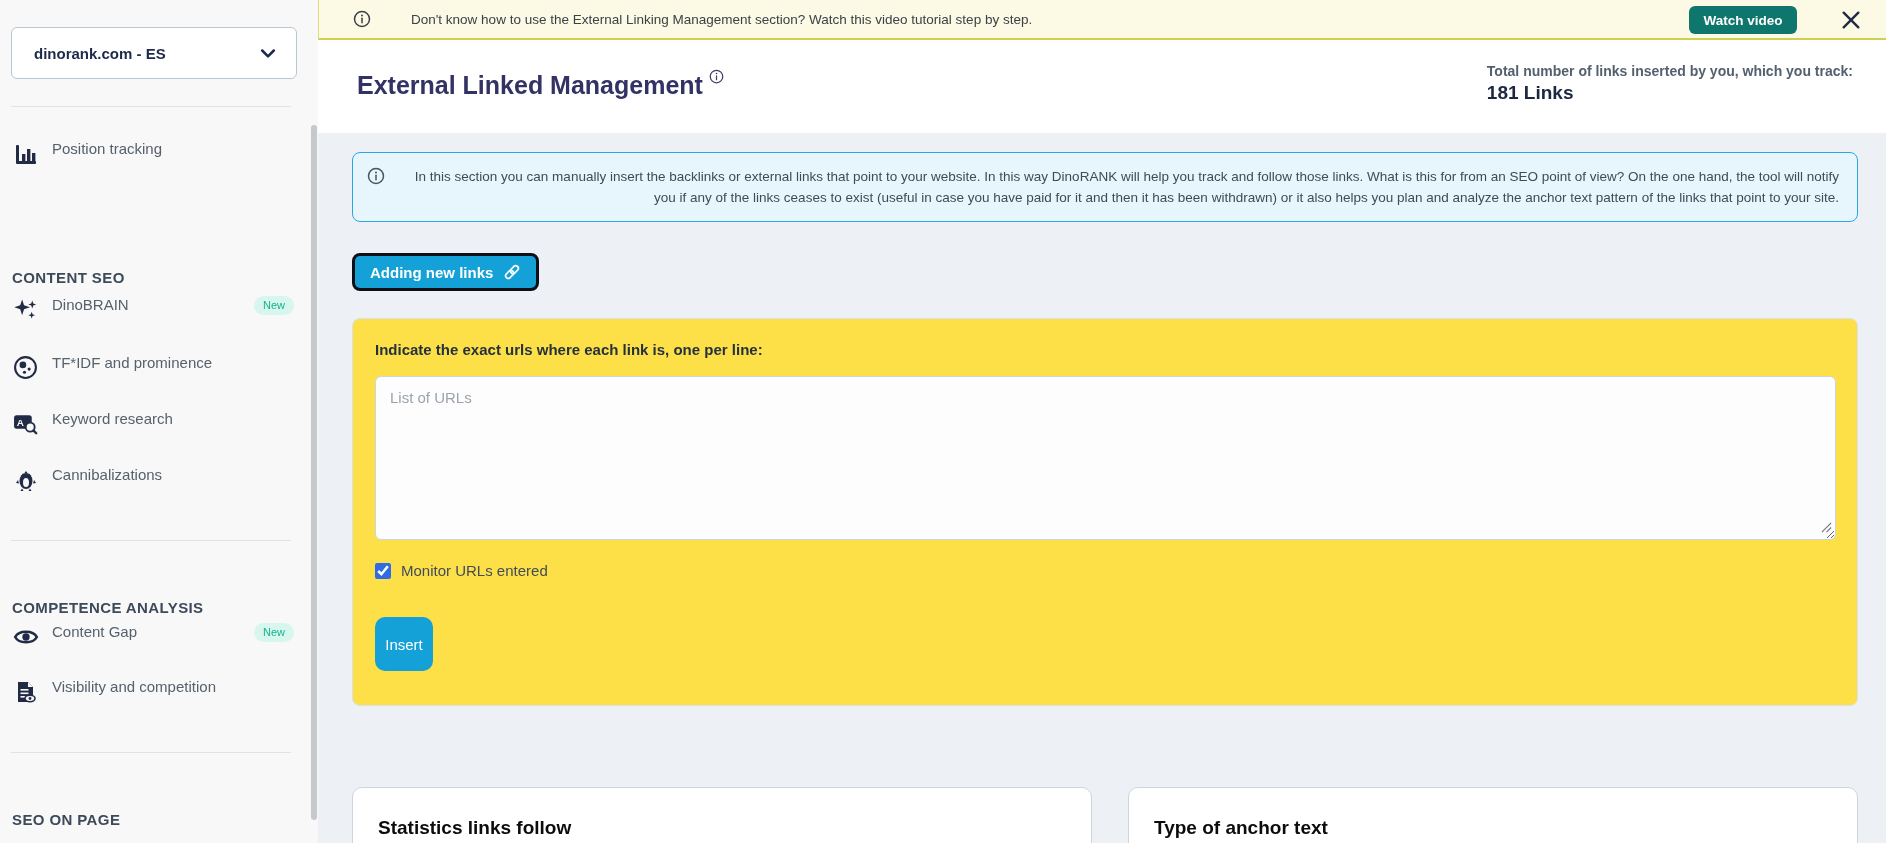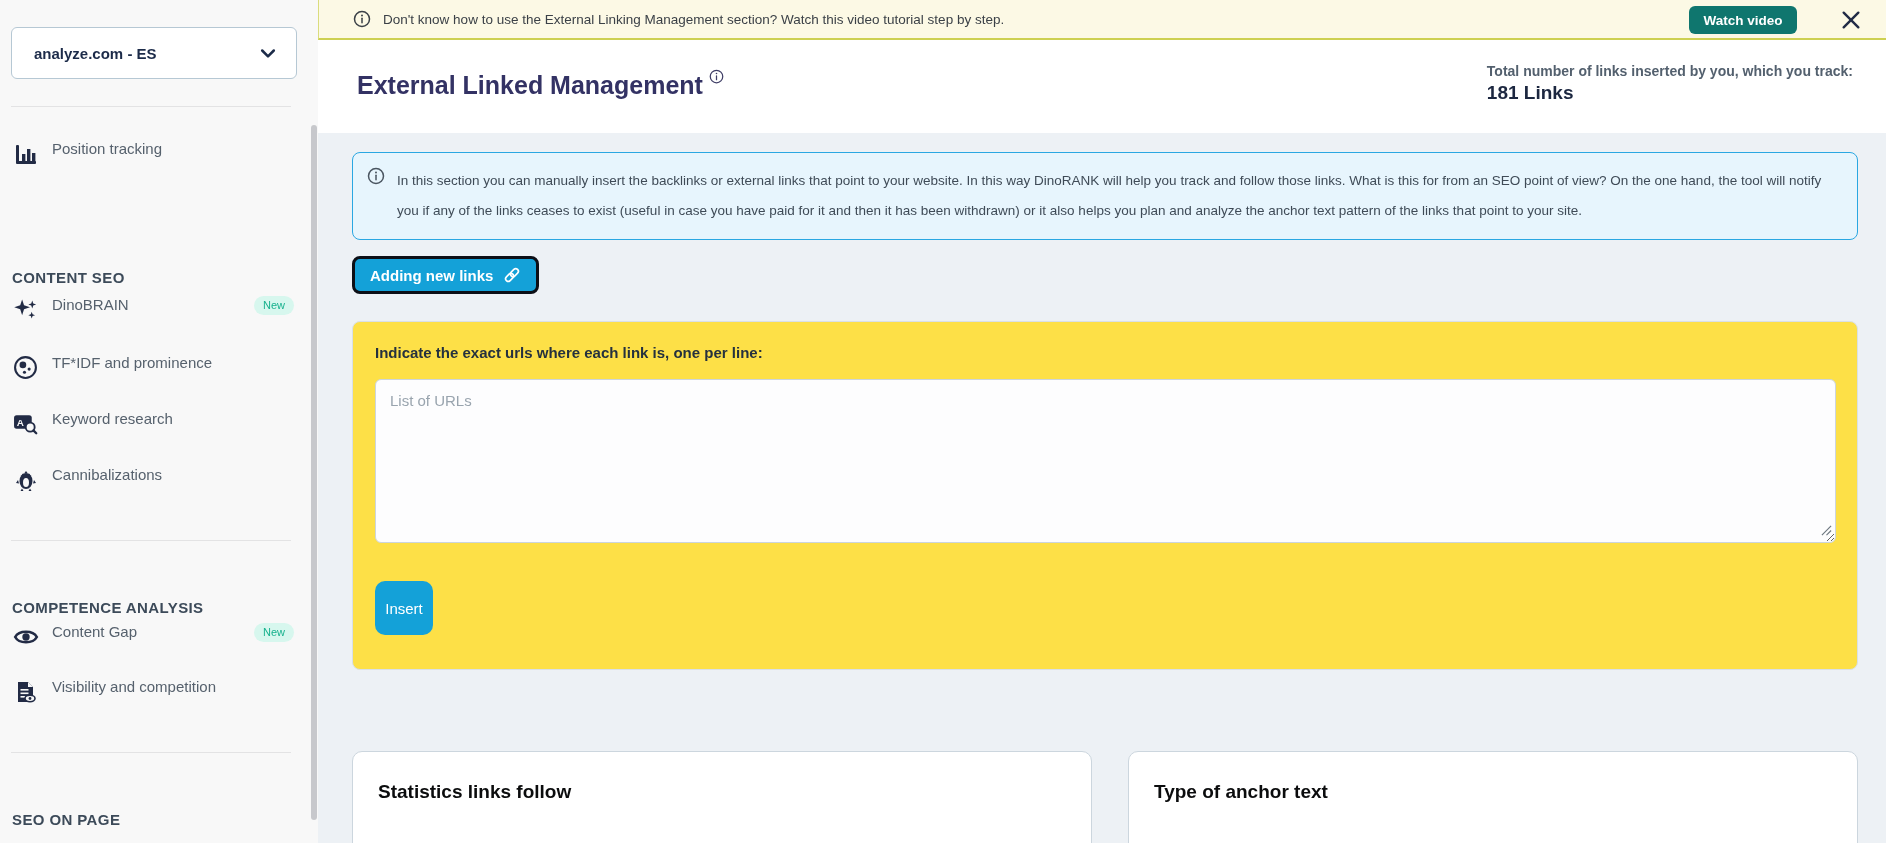--- a/index.html
+++ b/index.html
@@ -18,42 +18,42 @@
   .side-row .lbl { font-size:15px; color:#56616d; white-space:nowrap; }
   .side-header { position:absolute; left:12px; font-size:15px; font-weight:bold; color:#3c4a59; letter-spacing:.4px;margin-top:24px; }
   .badge-new { margin-left:auto; margin-right:10px; background:#d7f7ee; color:#17b18d; font-size:11px;
     padding:3px 9px; border-radius:10px; line-height:1.2; }
   .side-scrollbar { position:absolute; left:311px; top:125px; width:6px; height:695px; background:#c7c8cc; border-radius:3px; }
 
   
   .main { position:absolute; left:318px; top:0; width:1568px; height:843px; }
 
   .banner { position:relative; height:40px; background:#fcf9e5; border-left:1px solid #dadc7e;
-    border-bottom:2px solid #cdd052; display:flex; align-items:center; padding-left:34px; }
+    border-bottom:2px solid #cdd052; display:flex; align-items:center; padding-left:34px;gap:28px; }
   .banner .msg { margin-left:12px; font-size:13.5px; color:#3b4147; }
   .watch-btn { position:absolute; right:89px; top:6px; width:108px; height:28px; background:#0f766e;
     color:#fff; font-weight:bold; font-size:13.5px; border:none; border-radius:6px; cursor:pointer;
     display:flex; align-items:center; justify-content:center; font-family:inherit; }
   .banner-close { position:absolute; right:24px; top:9px; width:22px; height:22px; cursor:pointer; color:#212b45; }
 
   .white-band { position:relative; height:93px; background:#fff; }
   .page-title { position:absolute; left:39px; top:21px; font-size:25px; font-weight:bold; color:#333264; }
   .title-info { color:#3f3e66; vertical-align:10px; margin-left:6px; }
   .totals { position:absolute; right:33px; top:23px; text-align:left; }
   .totals .t1 { font-size:14px; font-weight:bold; color:#53606e; }
   .totals .t2 { font-size:19px; font-weight:bold; color:#1c2740; margin-top:3px; }
 
   .content { position:relative; padding:19px 28px 0 34px; }
 
   .info-alert { display:flex; align-items:flex-start; background:#e7f5fd; border:1px solid #2aa7e2;
     border-radius:8px; padding:13px 18px 13px 14px; min-height:56px; }
-  .info-alert .txt { margin-left:12px; font-size:13.5px; line-height:30px; color:#3f4b57; }
+  .info-alert .txt { margin-left:12px; font-size:13.5px; line-height:21px; color:#3f4b57;text-align:right; }
   .info-alert .ic { color:#4a5560; flex:0 0 18px; margin-top:1px; }
 
-  .adding-btn { margin-top:16px; display:inline-flex; align-items:center; gap:10px; background:#14a1d8;
+  .adding-btn { margin-top:31px; display:inline-flex; align-items:center; gap:10px; background:#14a1d8;
     color:#fff; font-weight:bold; font-size:15px; border:3px solid #0c0f16; border-radius:8px;
     padding:7px 15px; cursor:pointer; font-family:inherit; }
 
   .form-card { margin-top:27px; background:#fde047; border:1px solid #d9e0e7; border-radius:8px;
     padding:22px 22px 34px 22px; }
   .form-label { font-size:15px; font-weight:bold; color:#25313e; }
   .ta-wrap { position:relative; margin-top:18px; }
   .url-textarea { width:1461px; height:164px; border:1px solid #ccd5dc; border-radius:6px; background:#fdfdfe;
     padding:12px 14px; font-size:15px; color:#333; font-family:inherit; resize:both; display:block; }
   .url-textarea::placeholder { color:#99a4ae; }
@@ -69,21 +69,21 @@
   .stat-card.c1 { width:740px; }
   .stat-card.c2 { flex:1; }
   .card-title { font-size:19px; font-weight:bold; color:#0b0c0d; }
 </style>
 </head>
 <body>
 
 <div class="sidebar">
 
   <div class="domain-select">
-    <span>analyze.com - ES</span>
+    <span>dinorank.com - ES</span>
     <svg width="20" height="20" viewBox="0 0 24 24" fill="none" stroke="#1c2b49" stroke-width="3" stroke-linecap="round" stroke-linejoin="round">
         <path d="M5 9l7 7 7-7"></path>
       </svg>
   </div>
 
   <div class="side-divider" style="top:106px;"></div>
 
   <div class="side-row" style="top:140px;">
     <span class="ic">
       <svg width="24" height="24" viewBox="0 0 24 24" fill="#222b45">
@@ -243,20 +243,24 @@
       <div class="form-label">Indicate the exact urls where each link is, one per line:</div>
       <div class="ta-wrap">
         <textarea class="url-textarea" placeholder="List of URLs" style=""></textarea>
         <span class="ta-grip">
           <svg width="11" height="11" viewBox="0 0 12 12" stroke="currentColor" stroke-width="1.2">
               <line x1="11" y1="1" x2="1" y2="11"></line>
               <line x1="11" y1="6" x2="6" y2="11"></line>
             </svg>
         </span>
       </div>
+      <div class="check-row">
+        <input type="checkbox" id="monitor" checked="" style="">
+        <label for="monitor">Monitor URLs entered</label>
+      </div>
       <button class="insert-btn">Insert</button>
     </div>
 
     <div class="cards-row">
       <div class="stat-card c1">
         <div class="card-title">Statistics links follow</div>
       </div>
       <div class="stat-card c2">
         <div class="card-title">Type of anchor text</div>
       </div>

